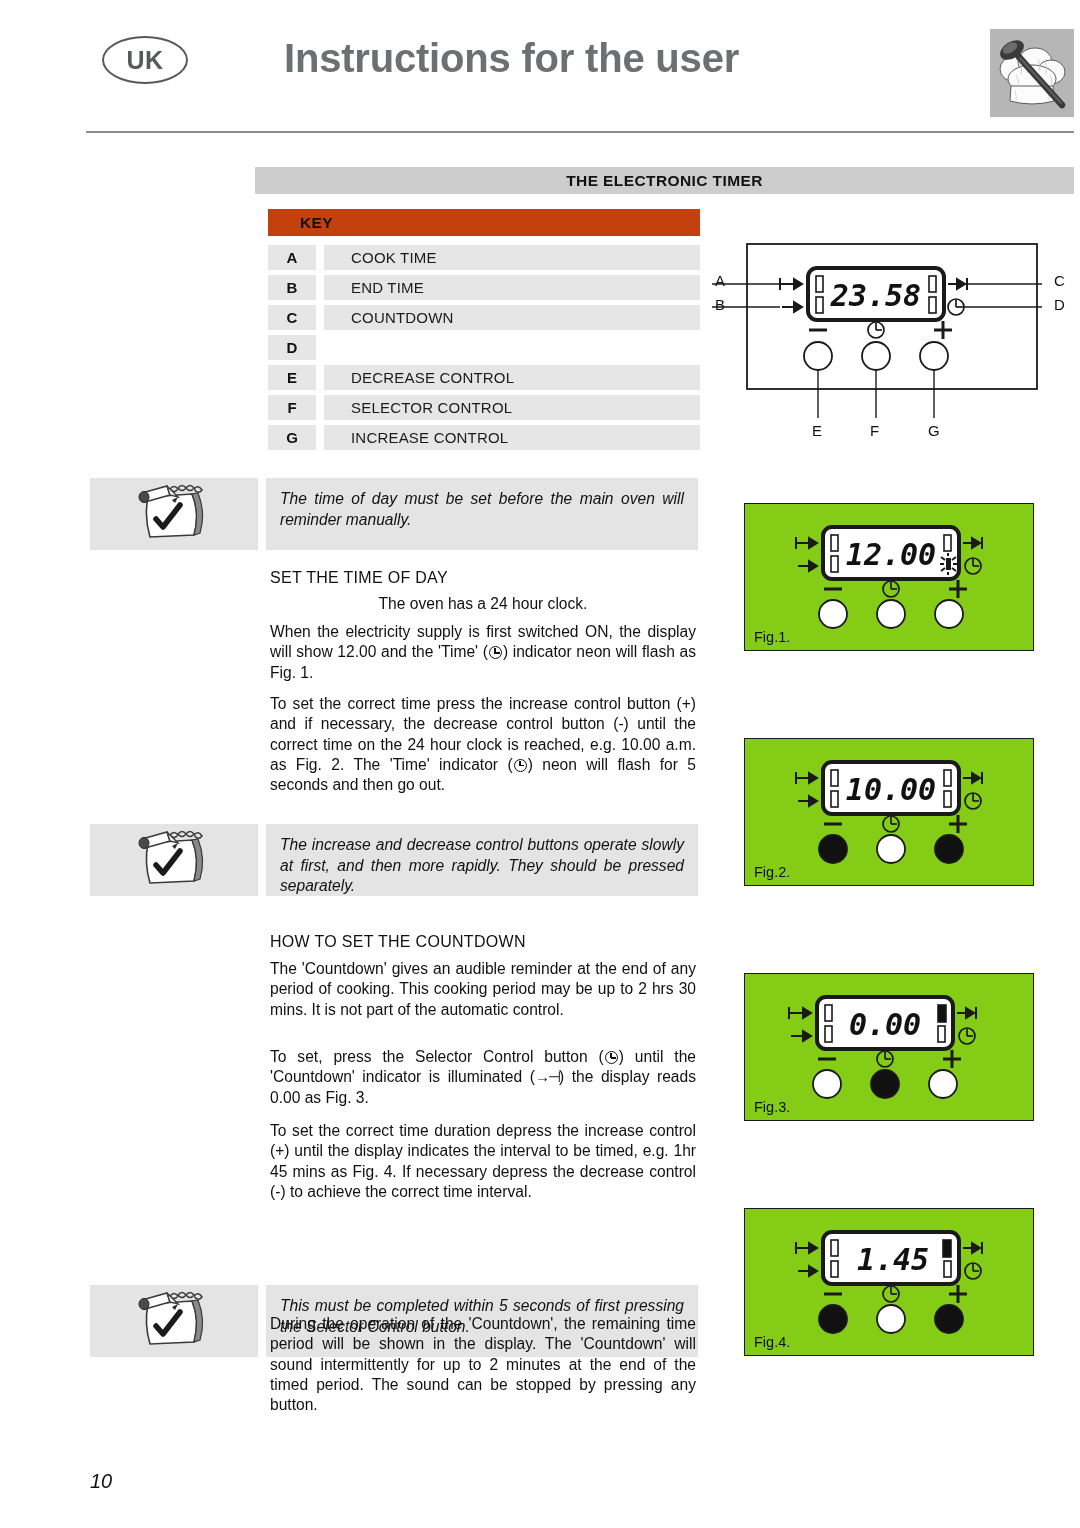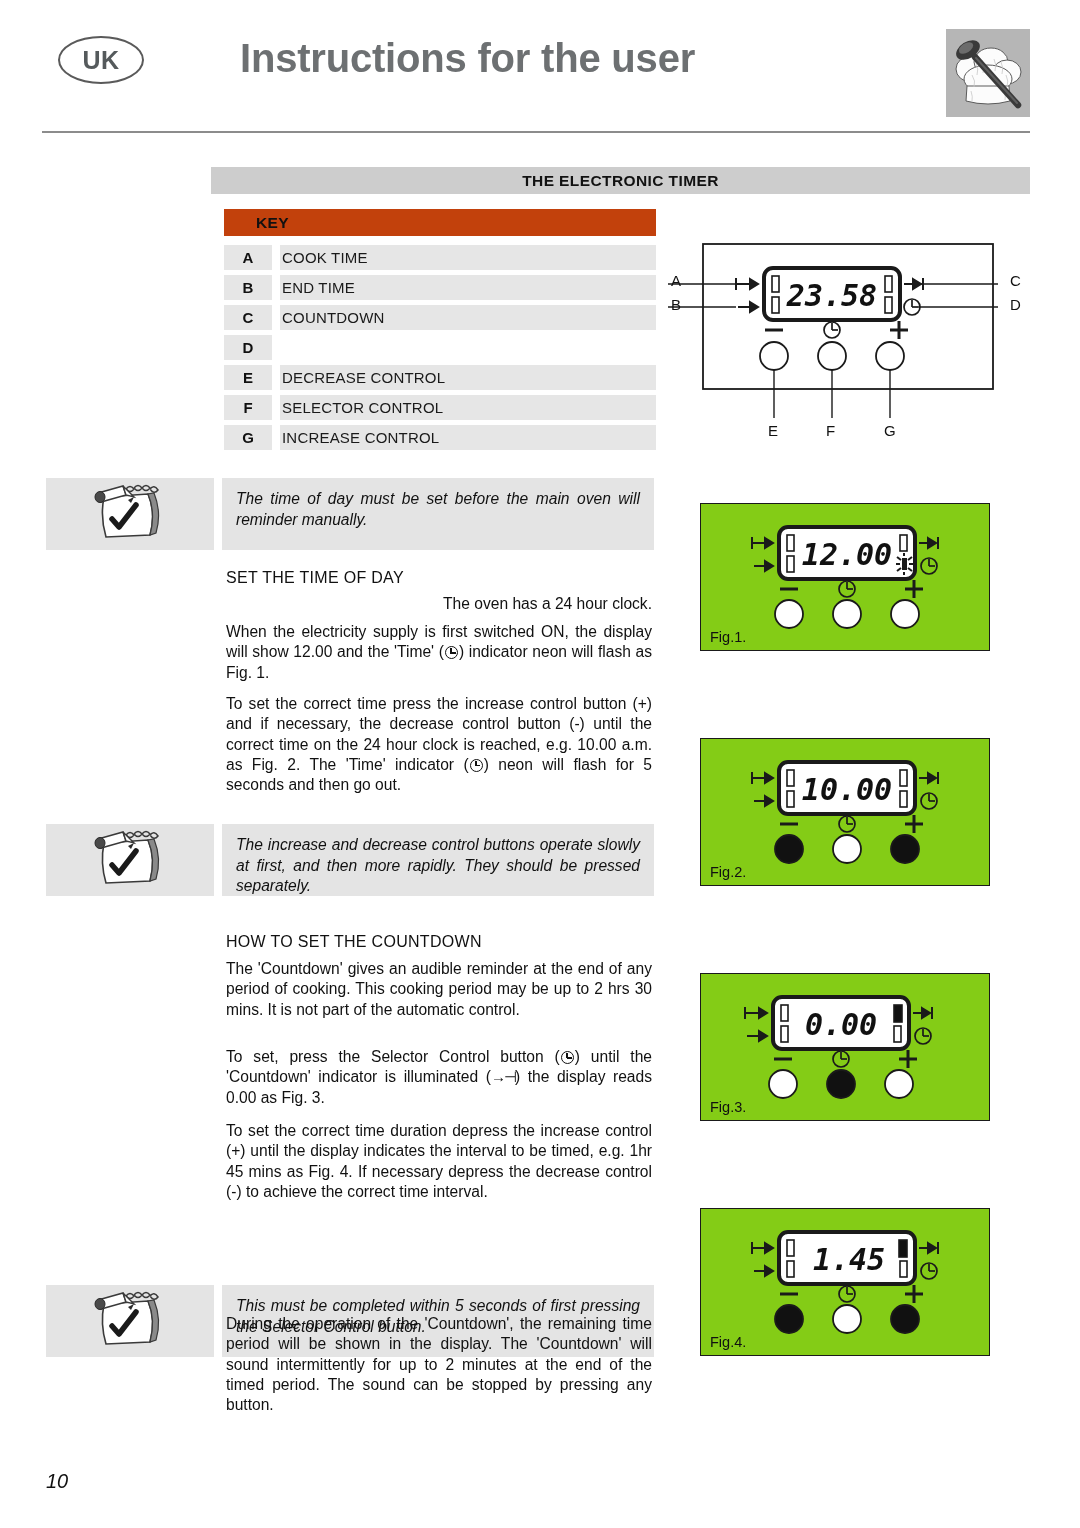--- a/index.html
+++ b/index.html
@@ -2,21 +2,21 @@
 <html><head>
 <meta charset="utf-8">
 <style>
   * { box-sizing: border-box; margin: 0; padding: 0; }
   html, body {
     width: 1080px; height: 1528px;
     background: #ffffff;
     font-family: "Liberation Sans", sans-serif;
     overflow: hidden;
   }
-  .page { position: relative; width: 909px; height: 1528px; }
+  .page { position: relative; width: 909px; height: 1528px; margin-left: 44px; }
 
   
   .header { position: absolute; left: 0; top: 0; width: 1080px; height: 135px; }
   .uk-badge {
     position: absolute; left: 58px; top: 36px;
     width: 86px; height: 48px;
     border: 2px solid #5a5a5a; border-radius: 50%;
     display: flex; align-items: center; justify-content: center;
     font-size: 25px; font-weight: bold; color: #555a5c;
     letter-spacing: 0.5px;
@@ -57,21 +57,21 @@
   .key-row { position: relative; height: 30px; margin-bottom: 0px; }
   .key-letter {
     position: absolute; left: 0; top: 0; width: 48px; height: 25px;
     background: #e6e6e6;
     display: flex; align-items: center; justify-content: center;
     font-size: 15px; font-weight: bold; color: #111;
   }
   .key-label {
     position: absolute; left: 56px; top: 0; width: 376px; height: 25px;
     background: #e6e6e6;
-    display: flex; align-items: center; padding-left: 2px;
+    display: flex; align-items: center; padding-left: 27px;
     font-size: 15px; color: #1a1a1a; letter-spacing: 0.2px;
   }
 
   
   .note { position: absolute; }
   .note-icon-cell {
     position: absolute; left: 0; top: 0; width: 168px; height: 100%;
     background: #e4e4e4;
   }
   .note-text-cell {
@@ -231,21 +231,21 @@
           </g>
 
           <path d="M22,36 L29,44 L46,22" fill="none" stroke="#1a1a1a" stroke-width="5.5" stroke-linecap="round" stroke-linejoin="round"></path>
         </svg>
       </span>
     </div>
     <div class="note-text-cell">The time of day must be set before the main oven will reminder manually.</div>
   </div>
 
   <div class="h3" style="top:569px;">SET THE TIME OF DAY</div>
-  <div class="para" style="top:594px; text-align:right;">The oven has a 24 hour clock.</div>
+  <div class="para" style="top:594px; text-align:center;">The oven has a 24 hour clock.</div>
 
   <div class="para" style="top:622px;">
     <span>When the electricity supply is first switched ON, the display will show 12.00 and the 'Time' (</span><span class="clockglyph"></span><span>) indicator neon will flash as Fig. 1.</span>
   </div>
 
   <div class="para" style="top:694px;">
     <span>To set the correct time press the increase control button (+) and if necessary, the decrease control button (-) until the correct time on the 24 hour clock is reached, e.g. 10.00 a.m. as Fig. 2. The 'Time' indicator (</span><span class="clockglyph"></span><span>) neon will flash for 5 seconds and then go out.</span>
   </div>
 
   <div class="note" style="left:46px; top:824px; width:610px; height:72px;">

